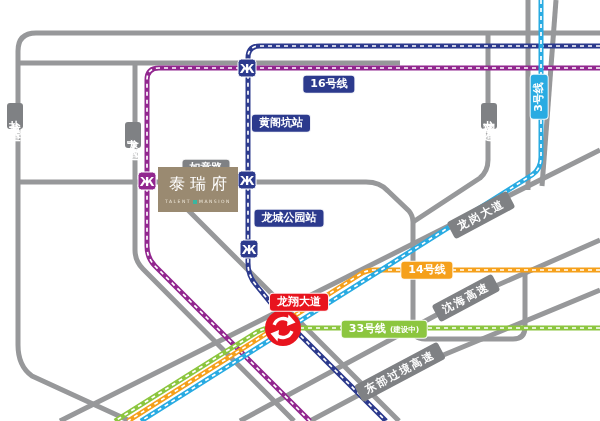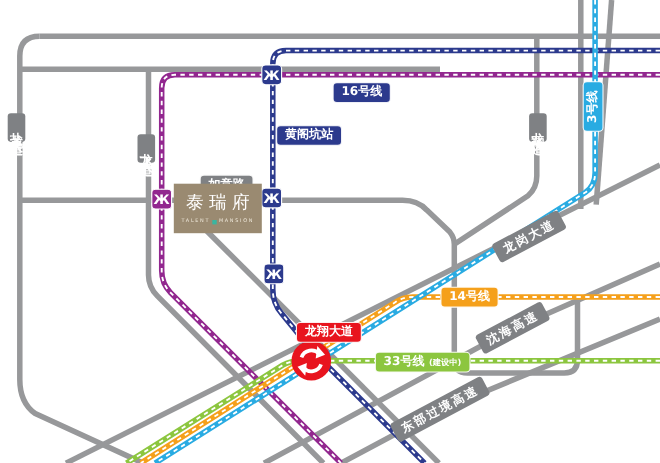--- a/index.html
+++ b/index.html
@@ -113,20 +113,21 @@
 
   <div class="pill bg16" style="left:329px;top:46px">16号线</div>
   <div class="pill bg3 rot90" style="left:539px;top:97px">3号线</div>
   <div class="pill bg14" style="left:427px;top:270px">14号线</div>
   <div class="pill bg33" style="left:384px;top:329px">
     <span>33号线</span>
     <span class="sfx">(建设中)</span>
   </div>
 
   <div class="pill bg16" style="left:281px;top:85px">黄阁坑站</div>
+  <div class="pill bg16" style="left:289px;top:180px">龙城公园站</div>
   <div class="pill bgred" style="left:299px;top:302px">龙翔大道</div>
 
   <div class="logo">
     <div class="t">泰瑞府</div>
     <div class="s">
       <span>TALENT</span>
       <span class="sq"></span>
       <span>MANSION</span>
     </div>
   </div>

